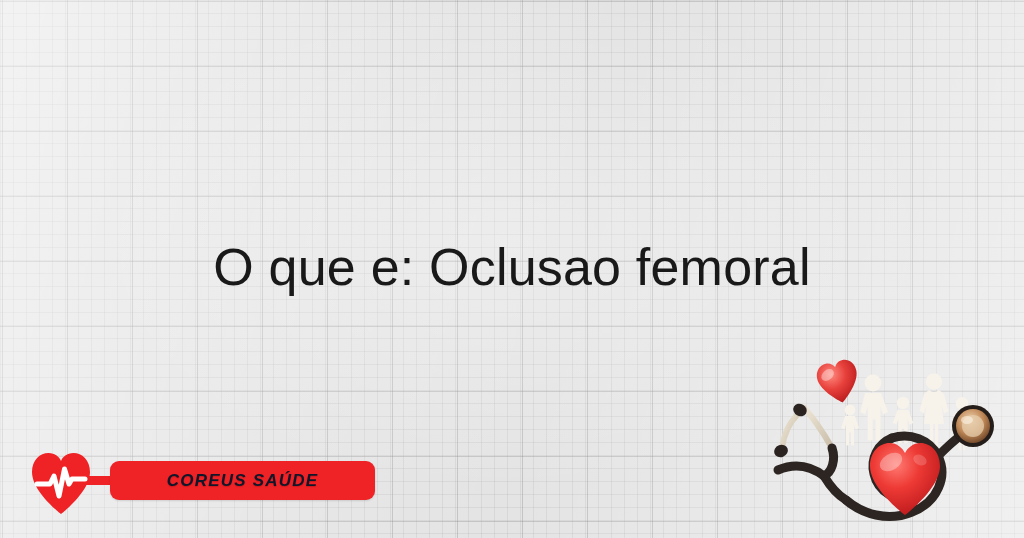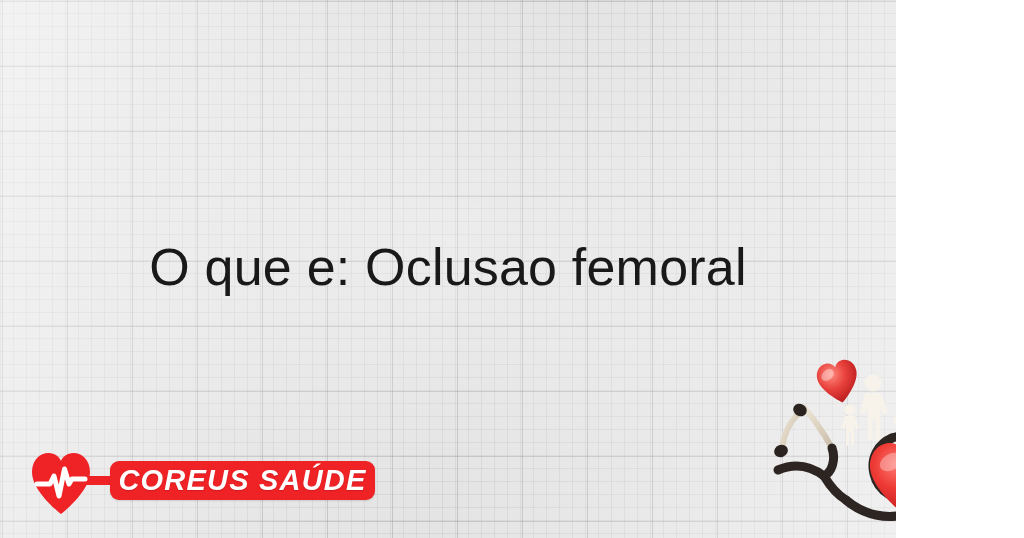--- a/index.html
+++ b/index.html
@@ -2,21 +2,21 @@
 <html><head>
 <meta charset="utf-8">
 <style>
   html, body {
     margin: 0;
     padding: 0;
     background: #ffffff;
   }
   #canvas {
     position: relative;
-    width: 896px;
+    width: 1024px;
     height: 538px;
     overflow: hidden;
     background-color: #e3e3e3;
     font-family: "Liberation Sans", sans-serif;
   }
 
   
   .bg-grid {
     position: absolute;
     inset: 0;
@@ -89,22 +89,22 @@
     border-radius: 9px;
     box-shadow: 0 1px 2px rgba(0,0,0,0.12);
   }
   .brand-pill-text {
     position: absolute;
     left: 0; right: 0;
     top: 0;
     height: 39px;
     line-height: 39px;
     text-align: center;
-    color: #ffffff;
-    font-size: 29px;
+    color: #0f172a;
+    font-size: 17px;
     font-weight: 700;
     font-style: italic;
     letter-spacing: 1.2px;
     font-family: "Liberation Sans", sans-serif;
     text-shadow: 0 1px 1px rgba(120,0,0,0.25);
   }
   .brand-connector {
     position: absolute;
     left: 52px;
     top: 28px;

